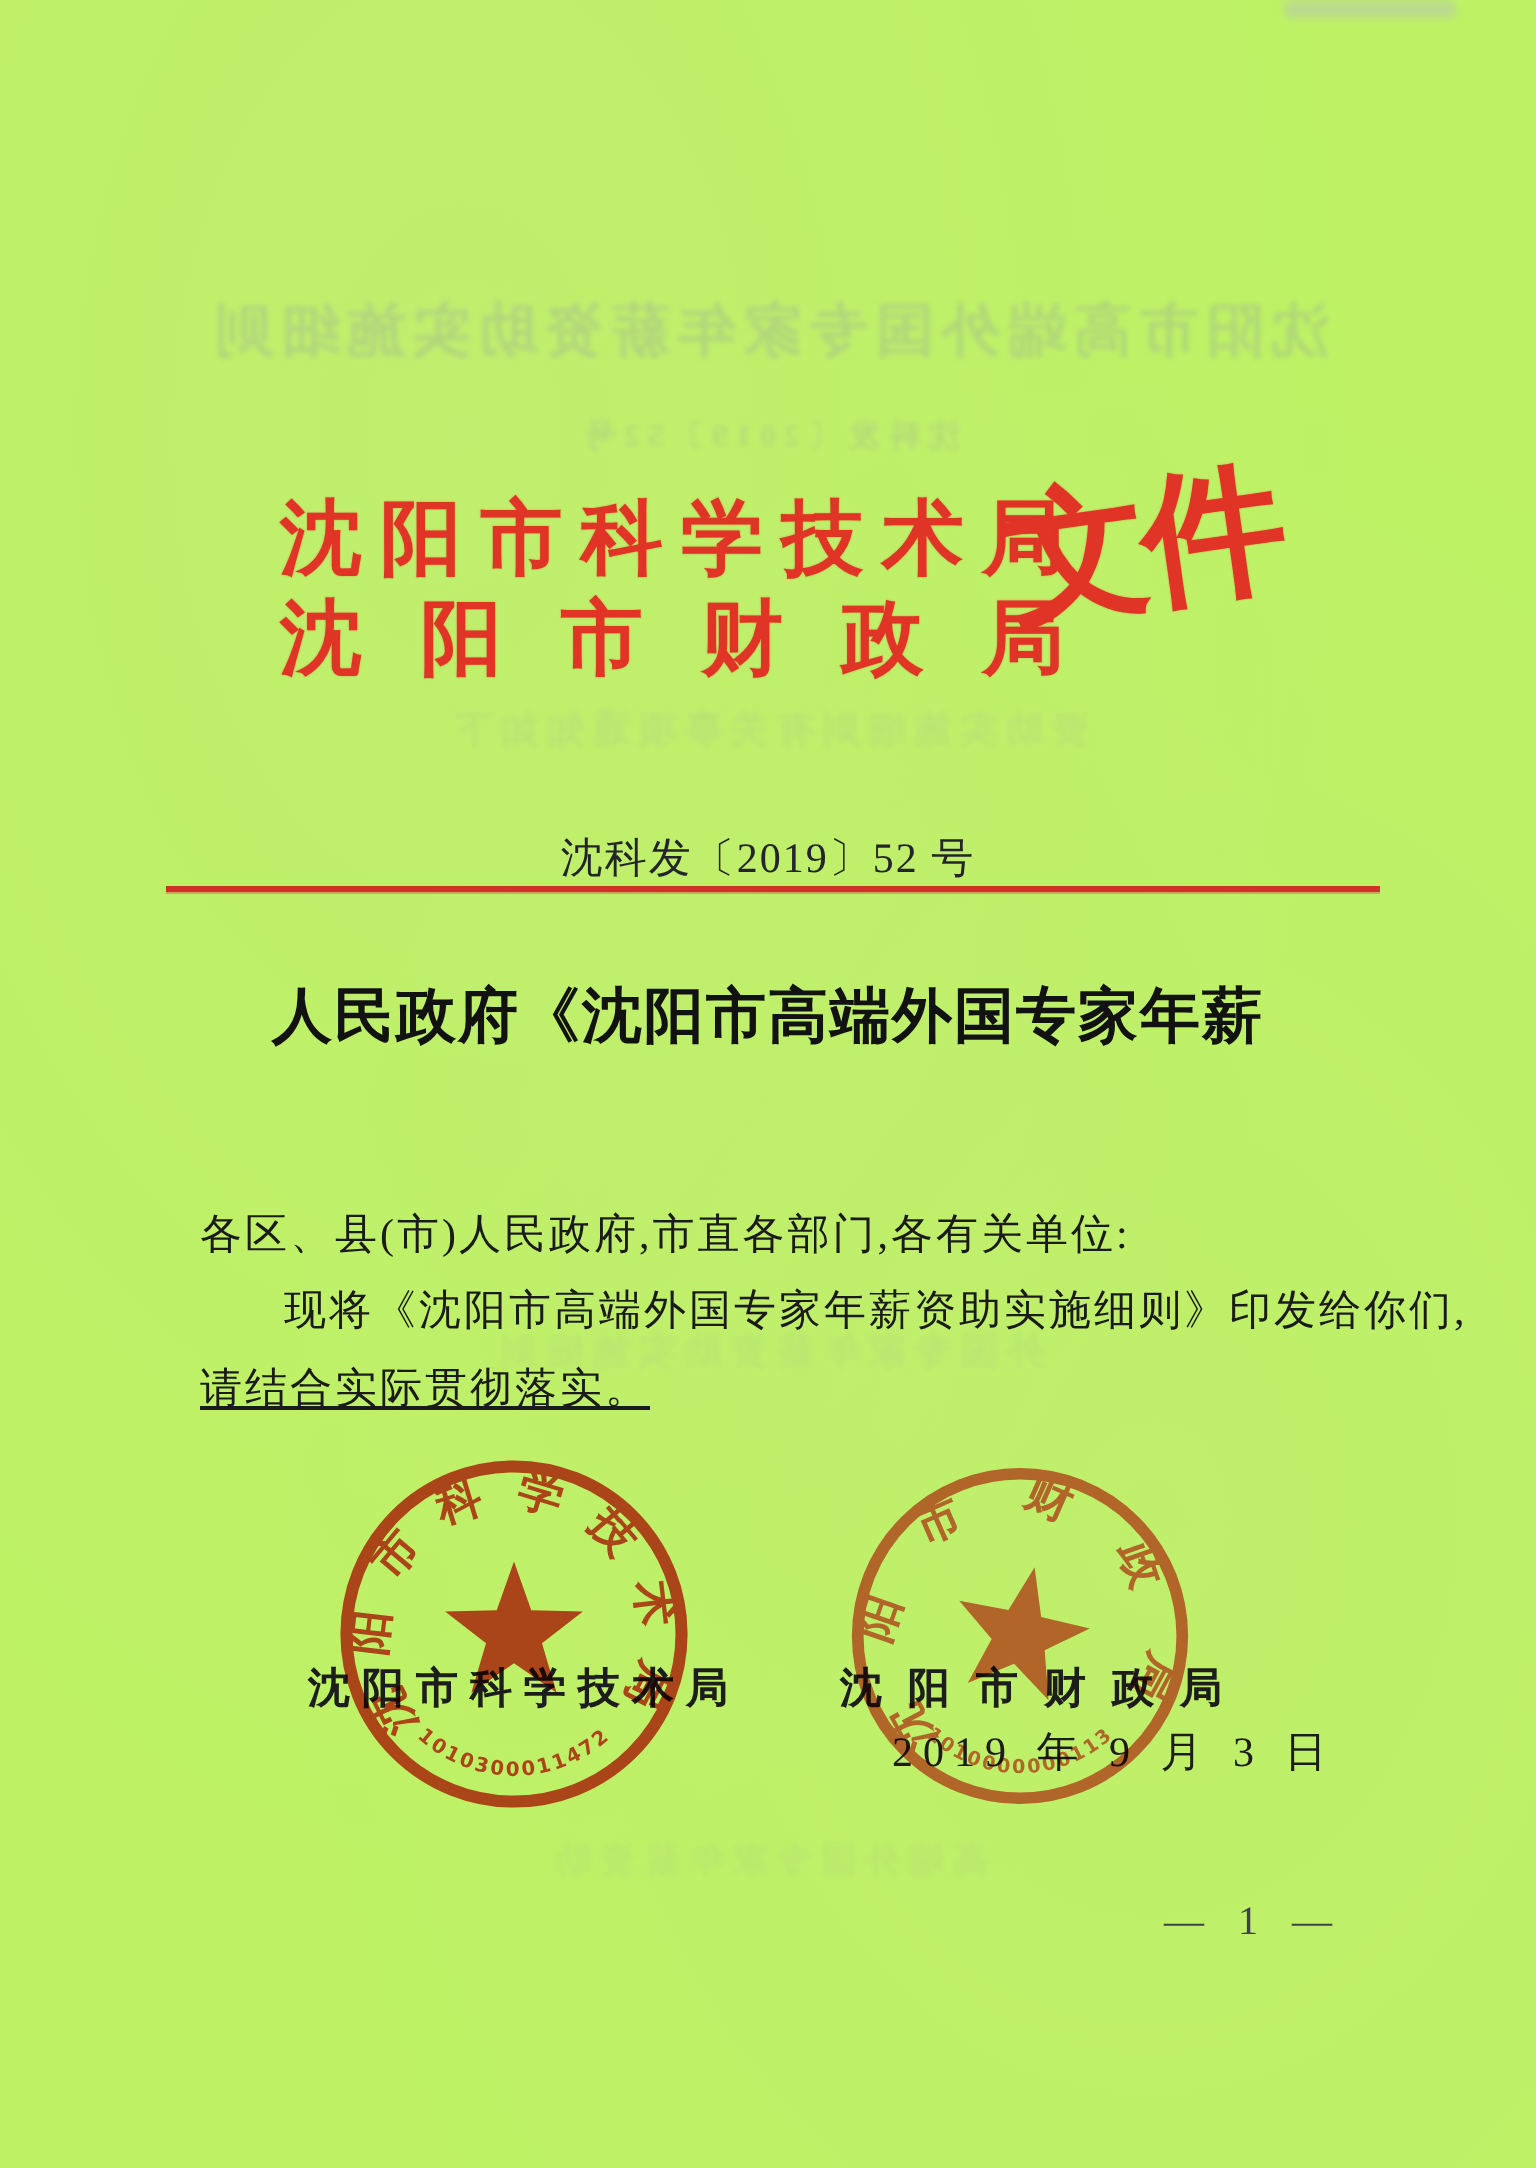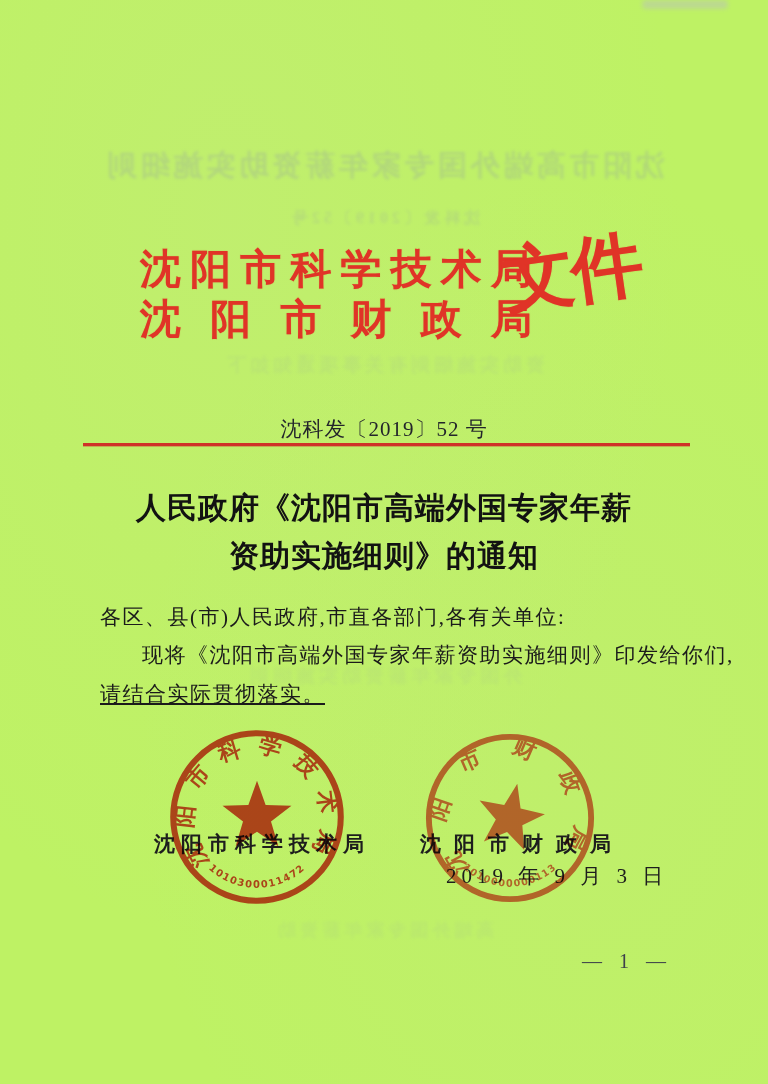--- a/index.html
+++ b/index.html
@@ -123,21 +123,20 @@
     <span class="agency">沈阳市科学技术局</span>
     <span class="agency">沈阳市财政局</span>
   </div>
   <div class="doc-type">文件</div>
 
   <div class="doc-number">沈科发〔2019〕52 号</div>
 
   <div class="red-rule"></div>
 
   <div class="title title-1">人民政府《沈阳市高端外国专家年薪</div>
-  <div class="title title-2">资助实施细则》的通知</div>
 
   <div class="body-line salutation">各区、县(市)人民政府,市直各部门,各有关单位:</div>
   <div class="body-line para-1">现将《沈阳市高端外国专家年薪资助实施细则》印发给你们,</div>
   <div class="body-line para-2">请结合实际贯彻落实。</div>
 
   <div class="sig sig-left">沈阳市科学技术局</div>
   <div class="sig sig-right">沈阳市财政局</div>
   <div class="sig sig-date">2019 年 9 月 3 日</div>
 
   <div class="seal seal-left">

